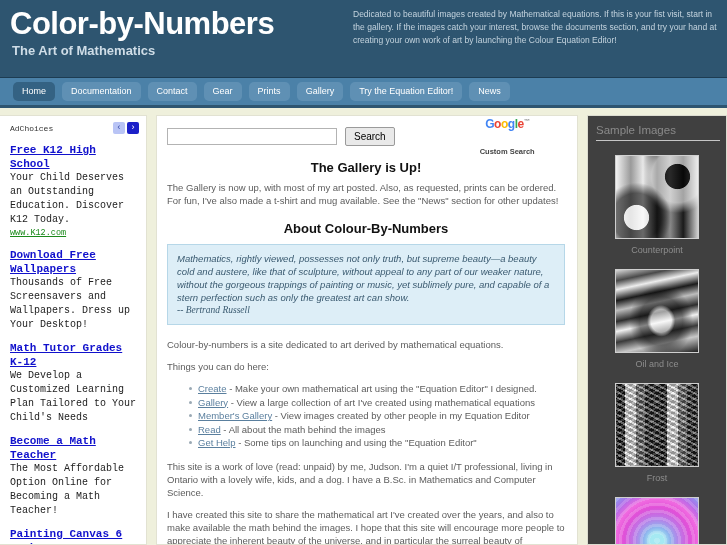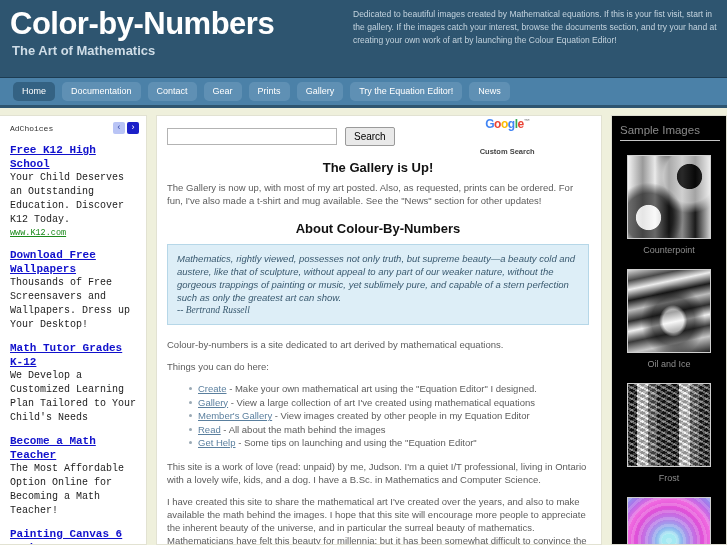--- a/index.html
+++ b/index.html
@@ -239,24 +239,24 @@
     background: #9aa9b4;
   }
   #things-list a {
     color: #5a7f9e;
     text-decoration: underline;
     cursor: pointer;
   }
 
   
   #right-sidebar {
-    width: 116px;
+    width: 140px;
     flex: none;
     margin-left: 9px;
-    background: #000000;
+    background: #404040;
     border: 1px solid #dcdcd0;
     height: 430px;
     padding: 8px 6px;
     overflow: hidden;
   }
   #samples-heading {
     font-size: 11.5px;
     color: #8a8a8a;
     border-bottom: 1px solid #c6c6c6;
     padding-bottom: 4px;

